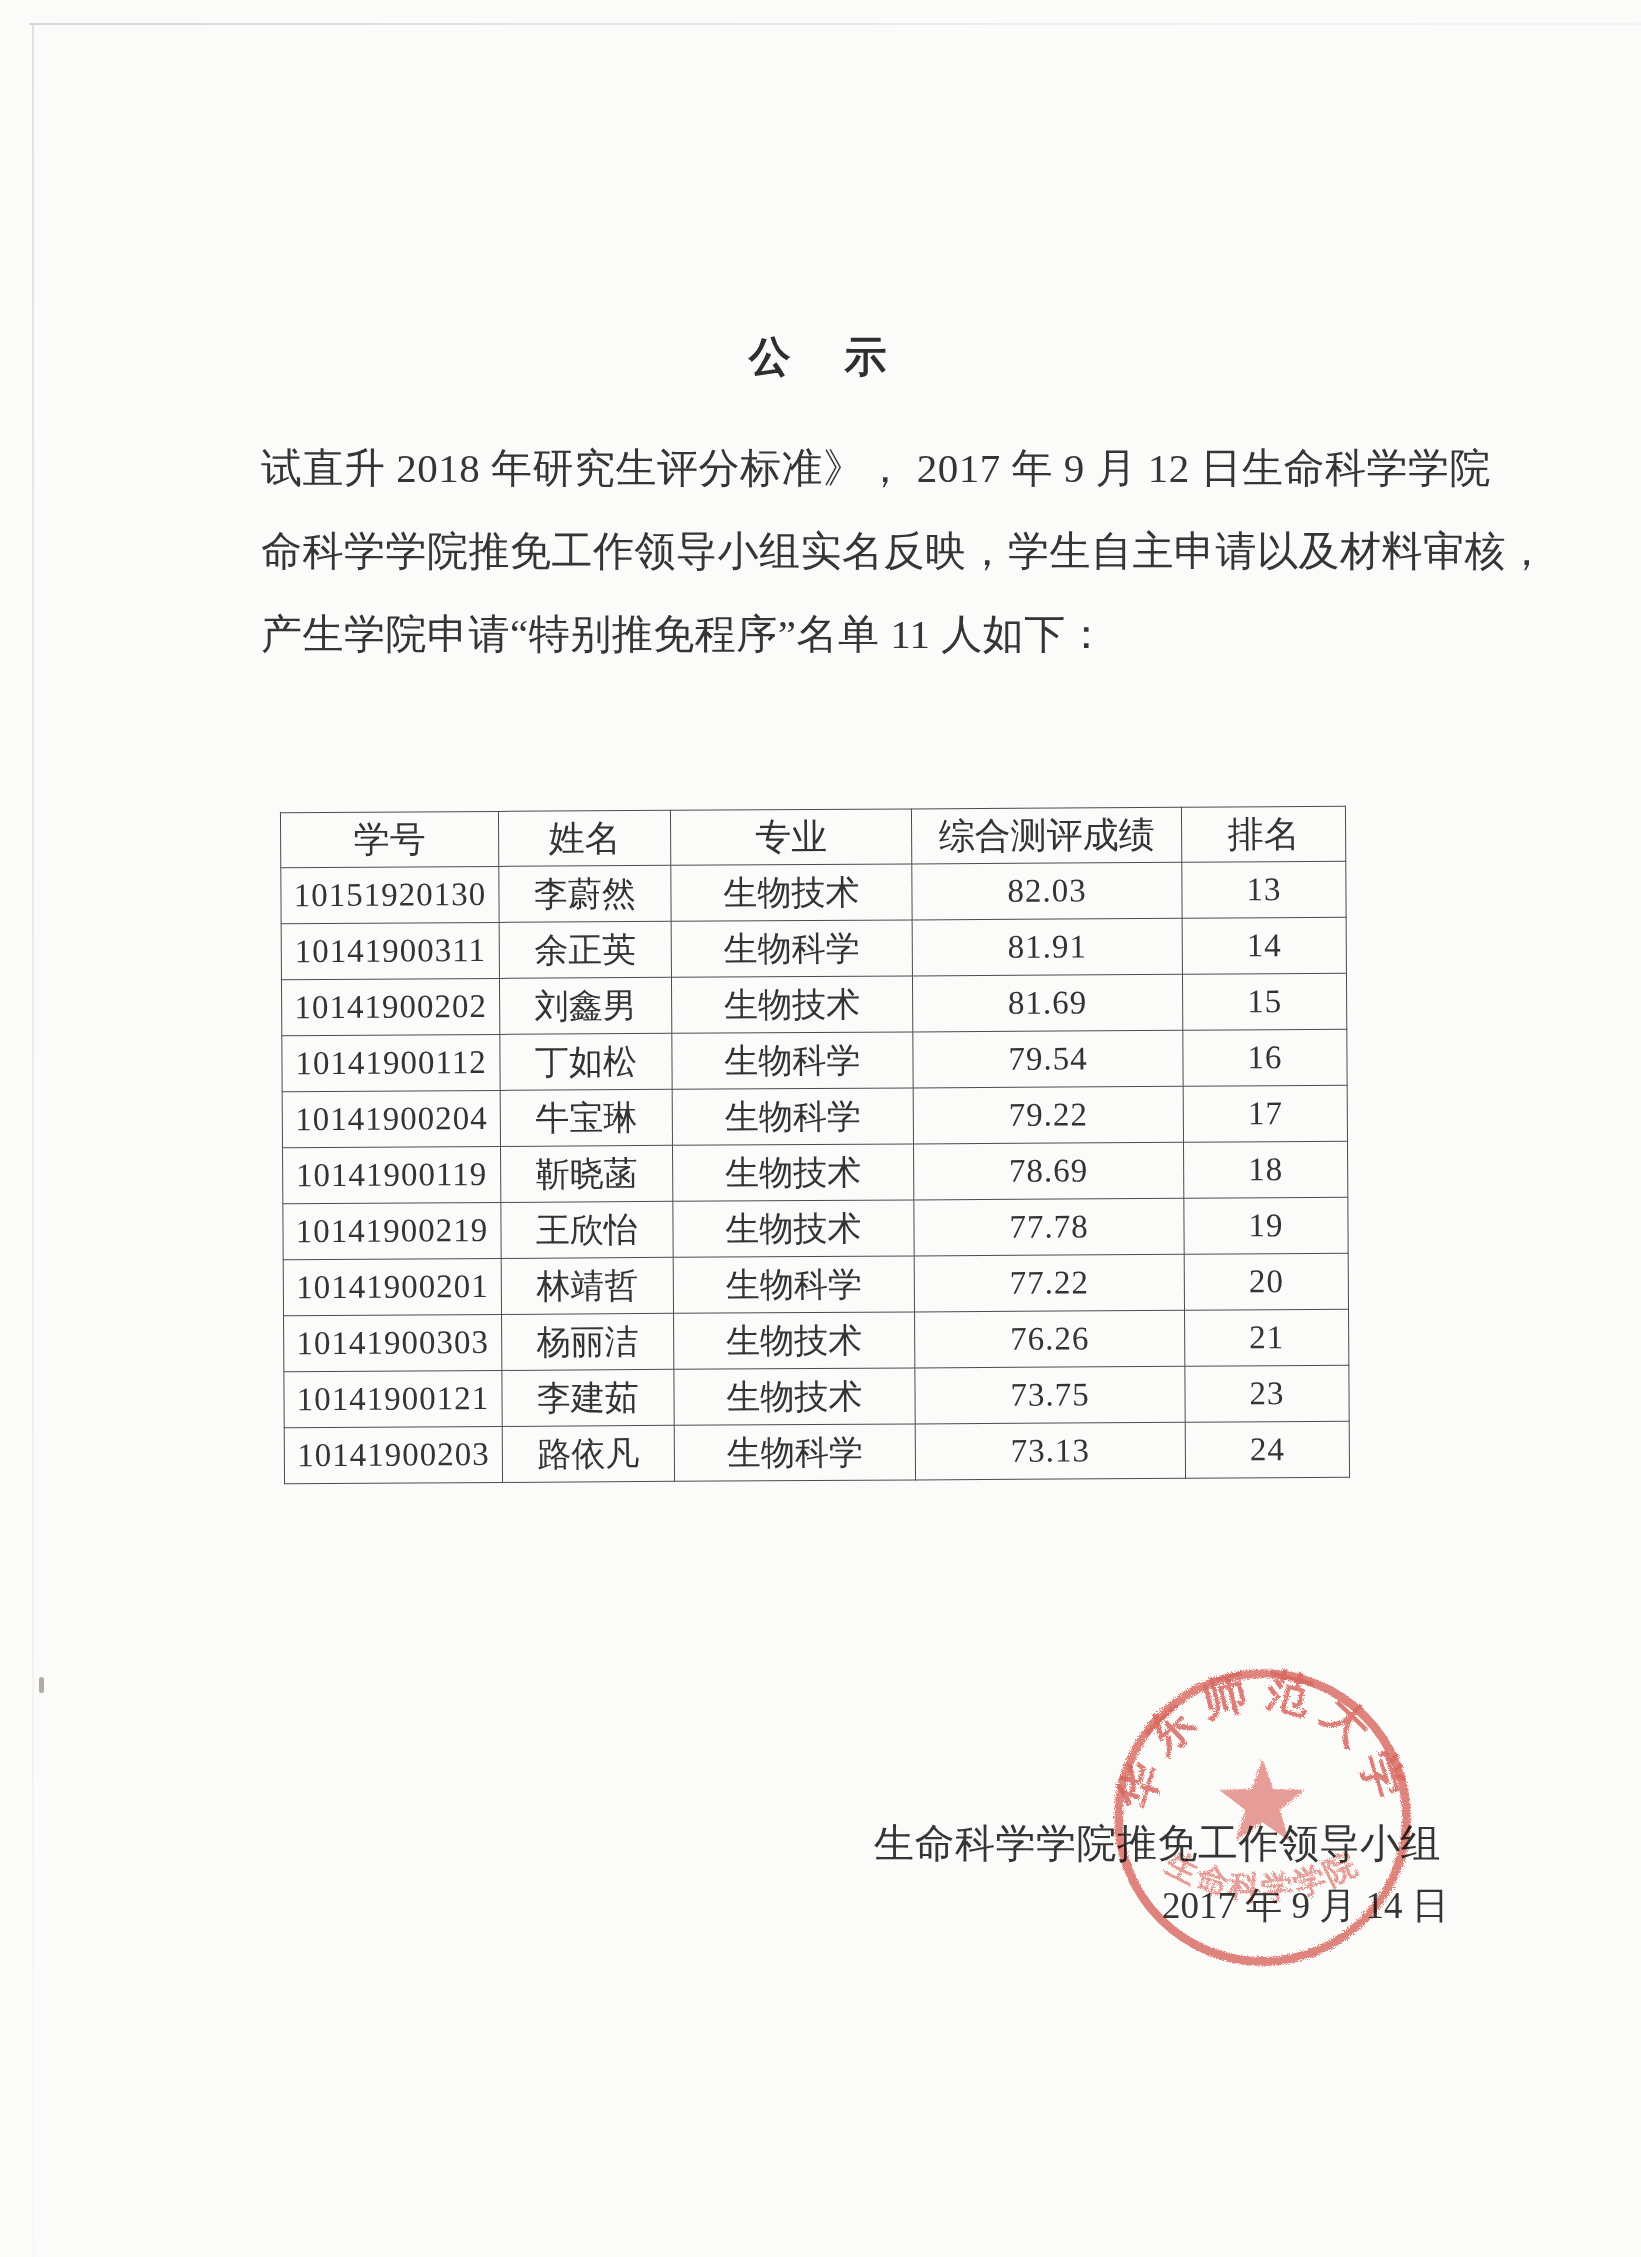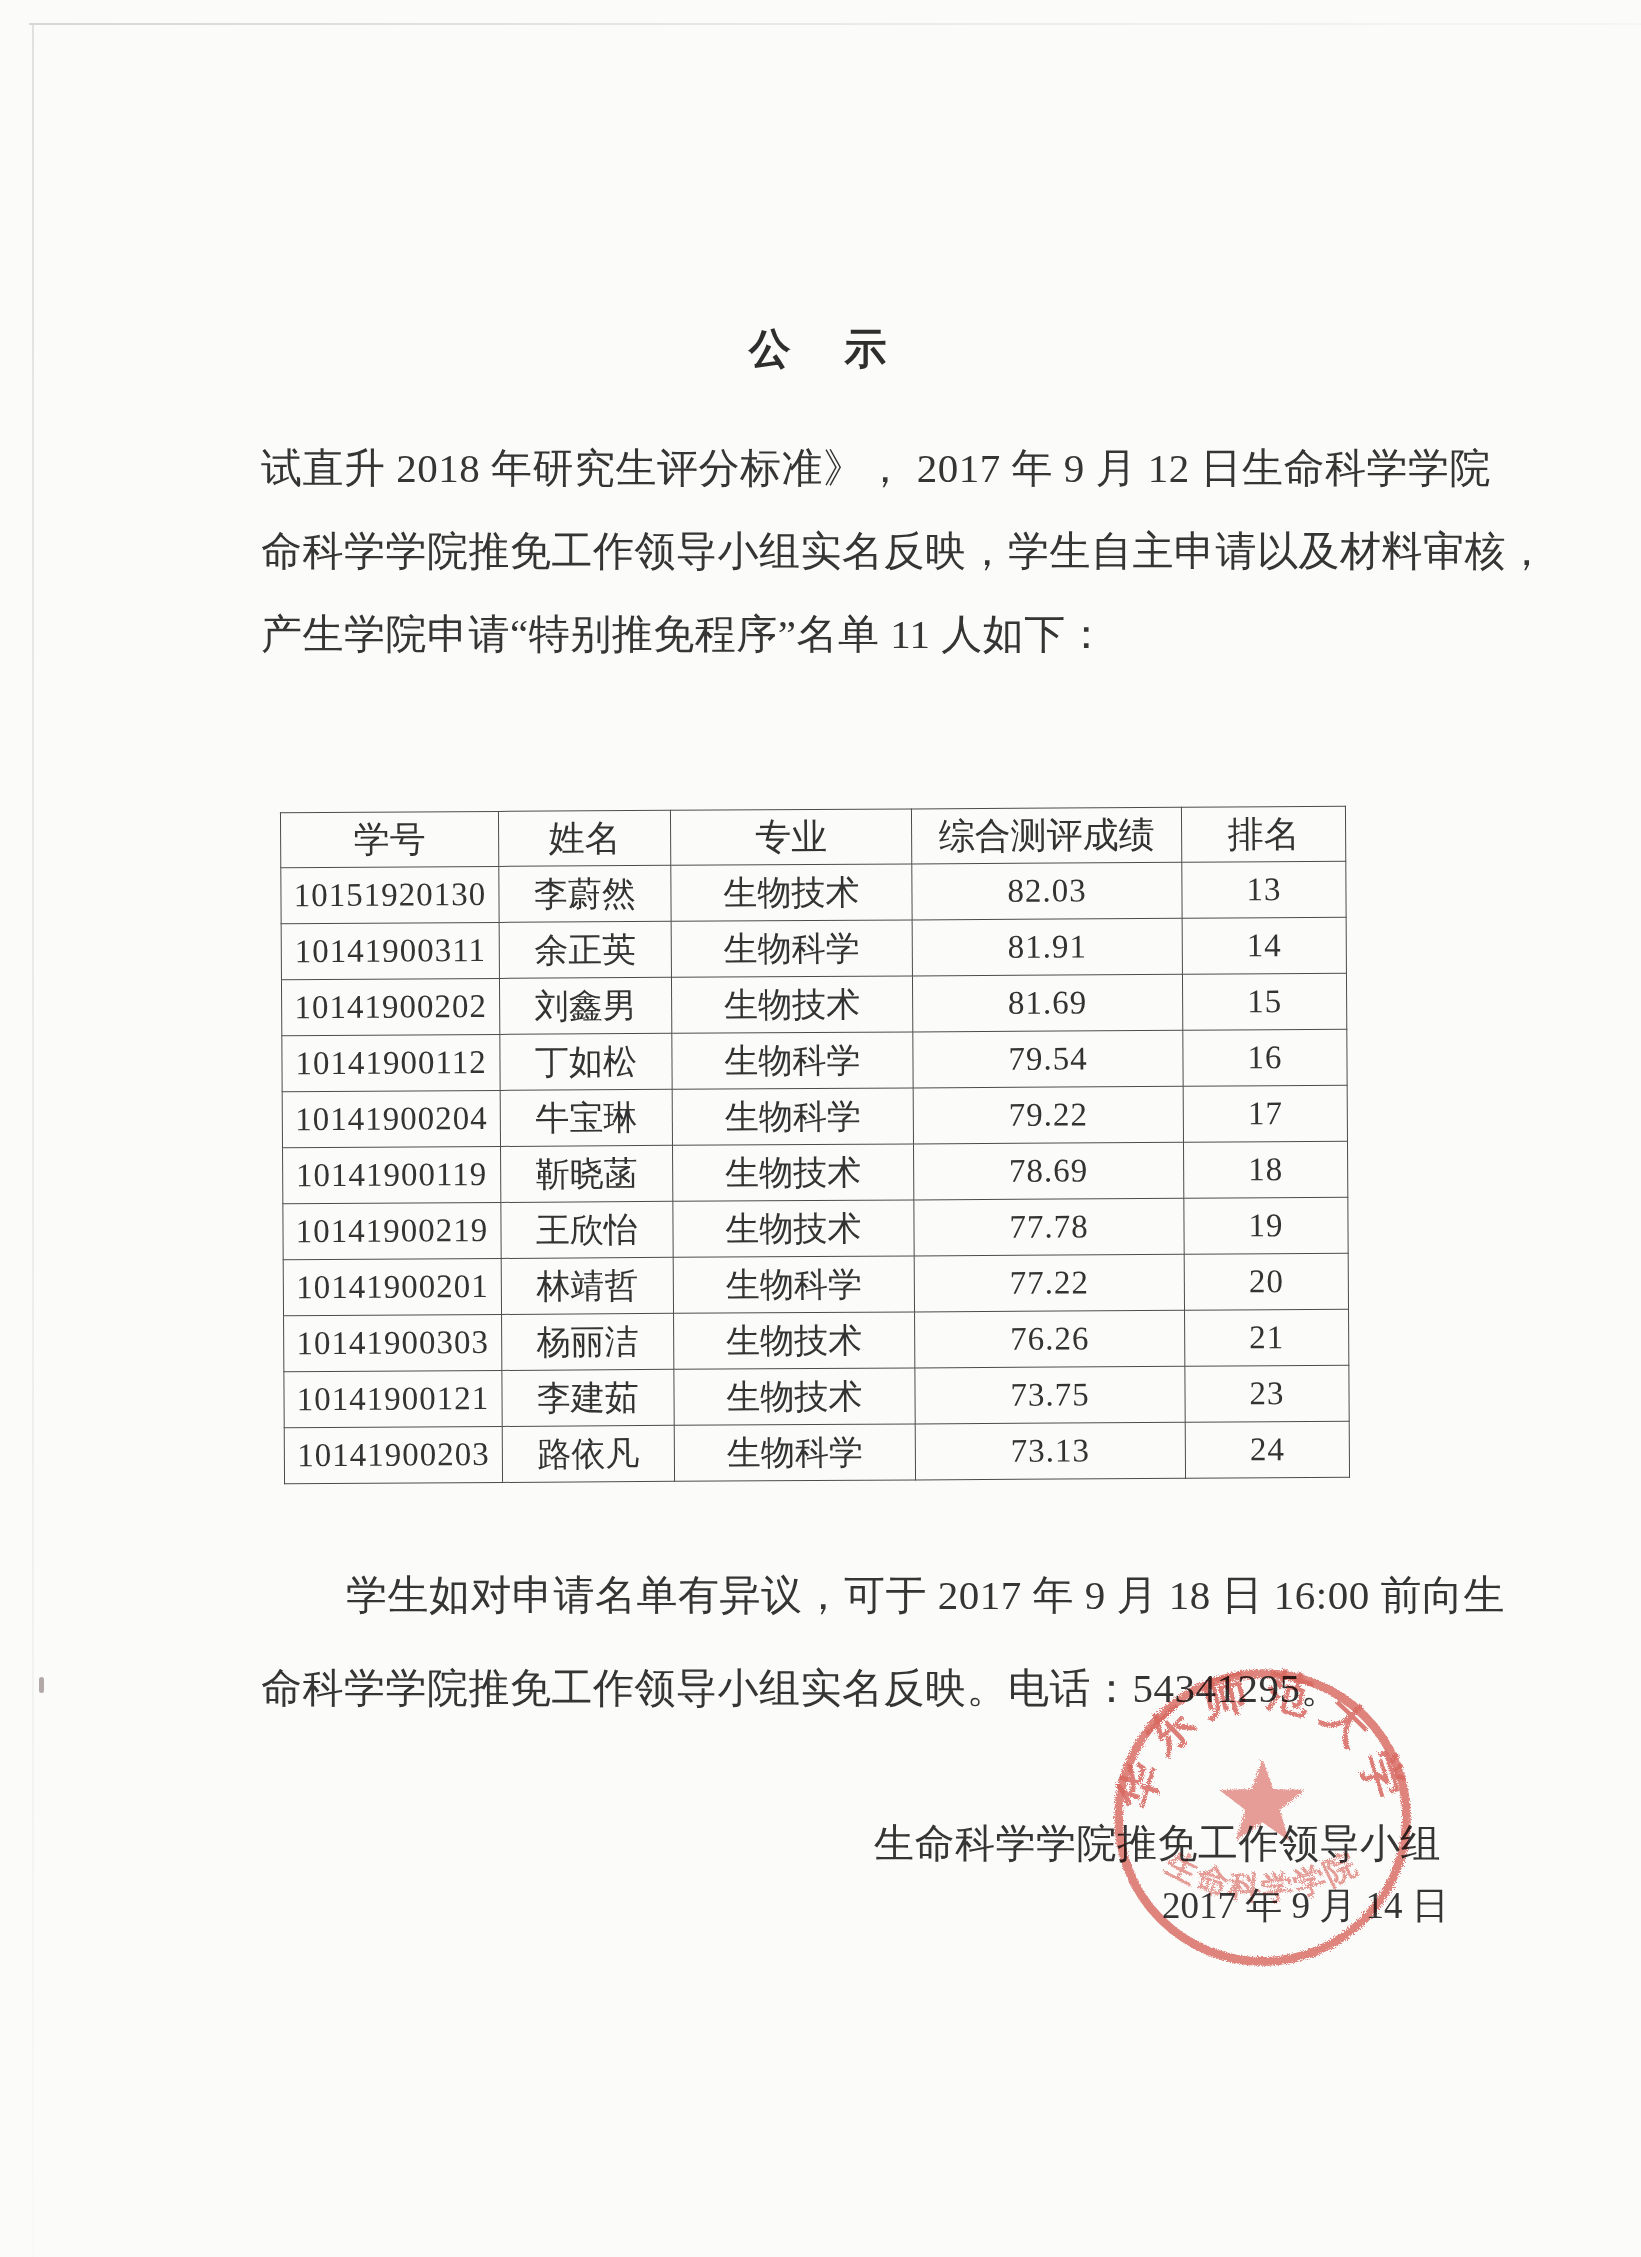--- a/index.html
+++ b/index.html
@@ -26,21 +26,21 @@
     position:absolute; left:39px; top:1677px; width:4.8px; height:16.4px;
     background:#9b8e8e; border-radius:2.9px; opacity:.75;
   }
 
   .doc-title {
     position:absolute; left:0; right:0; top:249px; margin:0;
     text-align:center; font-size:44px; font-weight:bold;
     letter-spacing:1px; color:#2e2e2e;
   }
   .doc-subtitle {
-    position:absolute; left:0; right:0; top:313px; margin:8px;
+    position:absolute; left:0; right:0; top:313px; margin:16px;
     text-align:center; font-size:42px; font-weight:bold;
     letter-spacing:5.8px; color:#2e2e2e;
   }
 
   .intro-para { position:absolute; left:261px; top:427px; width:1173px; }
   .notice-para { position:absolute; left:261px; top:1549px; width:1192px; }
   .para-line {
     font-size:41px; color:#353535; white-space:nowrap;
     height:83px; line-height:83px; letter-spacing:0.5px;
   }
@@ -183,24 +183,20 @@
       <tr>
         <td class="num">10141900203</td>
         <td>路依凡</td>
         <td>生物科学</td>
         <td class="num">73.13</td>
         <td class="num">24</td>
       </tr>
     </tbody>
   </table>
 
-  <div class="notice-para">
-    <div class="para-line indent">学生如对申请名单有异议，可于 2017 年 9 月 18 日 16:00 前向生</div>
-    <div class="para-line">命科学学院推免工作领导小组实名反映。电话：54341295。</div>
-  </div>
 
   <div class="signature-line">生命科学学院推免工作领导小组</div>
   <div class="date-line">2017 年 9 月 14 日</div>
 
   <svg class="stamp" viewBox="0 0 324 324">
     <defs>
       <filter id="roughen" x="-15%" y="-15%" width="130%" height="130%">
         <feTurbulence type="fractalNoise" baseFrequency="0.9" numOctaves="2" seed="7" result="noise"></feTurbulence>
         <feDisplacementMap in="SourceGraphic" in2="noise" scale="6"></feDisplacementMap>
       </filter>

